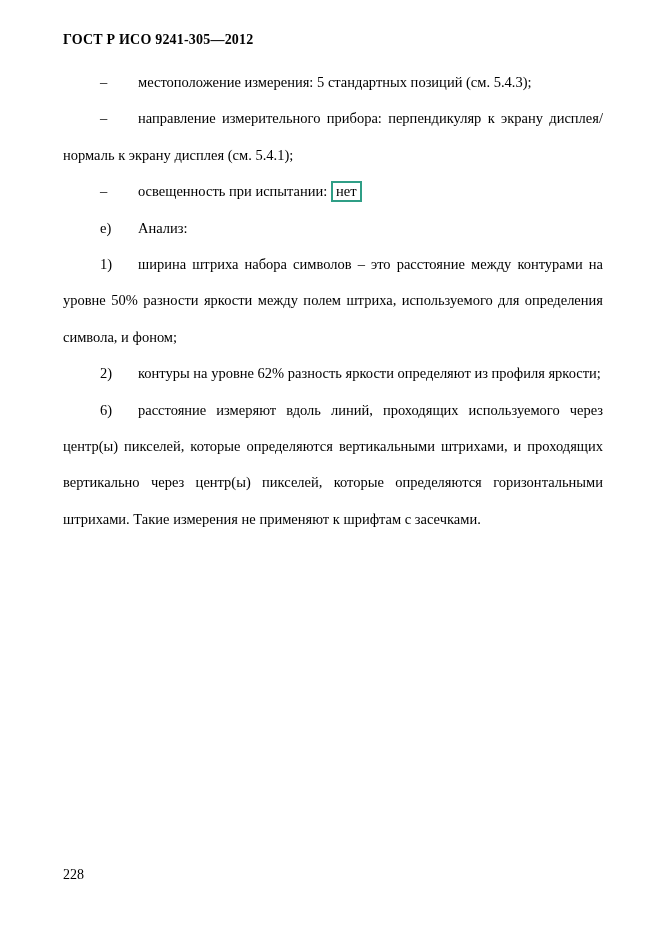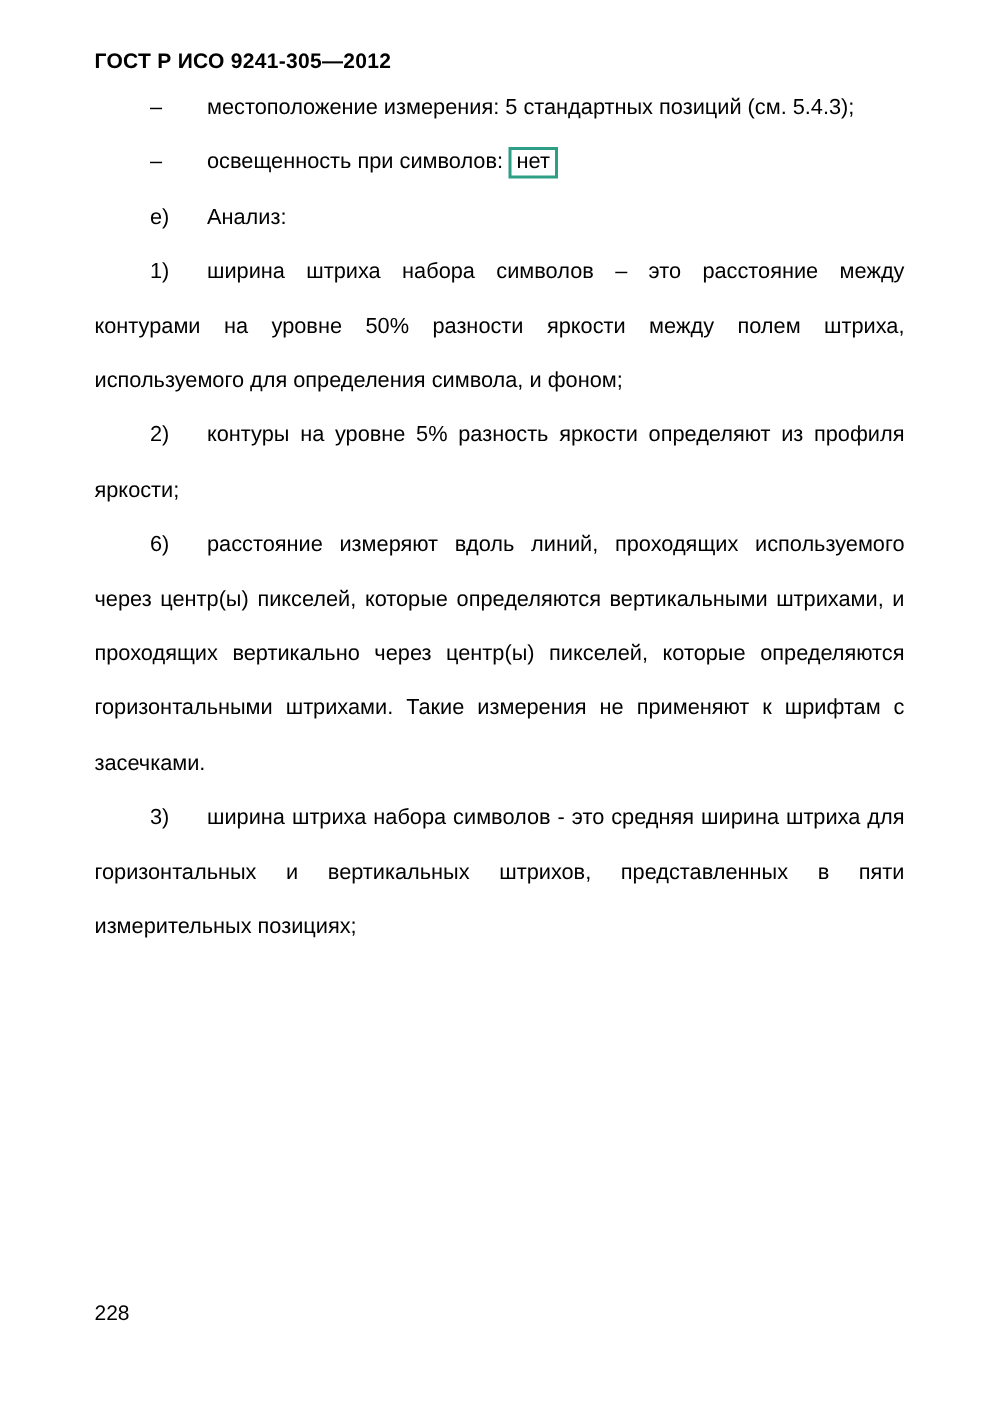--- a/index.html
+++ b/index.html
@@ -6,38 +6,38 @@
     margin: 0;
     padding: 0;
     background: #ffffff;
   }
   .page {
     position: relative;
     width: 661px;
     height: 935px;
     background: #ffffff;
     color: #000000;
-    font-family: Liberation Sans, sans-serif;
+    font-family: Liberation Serif, serif;
     overflow: hidden;
     box-sizing: border-box;
   }
   .doc-header {
     position: absolute;
     left: 63px;
     top: 32px;
     font-size: 14px;
     font-weight: bold;
     letter-spacing: 0.2px;
     white-space: nowrap;
   }
   .doc-body {
     position: absolute;
     left: 63px;
     right: 58px;
-    top: 54px;
+    top: 64px;
   }
   .para {
     margin: 0;
     font-size: 14.5px;
     line-height: 36.4px;
     text-align: justify;
     text-indent: 37px;
   }
   .marker {
     display: inline-block;
@@ -57,30 +57,30 @@
 </style>
 </head>
 <body>
 
 <div class="page">
   <div class="doc-header">ГОСТ Р ИСО 9241-305—2012</div>
 
   <div class="doc-body">
   <p class="para"><span class="marker">–</span><span><span>местоположение измерения: 5 стандартных позиций (см. 5.4.3);</span></span></p>
 
+  <p class="para"><span class="marker">–</span><span><span>направление измерительного прибора: перпендикуляр к экрану дисплея/нормаль к экрану дисплея (см. 5.4.1);</span></span></p>
 
-  <p class="para"><span class="marker">–</span><span><span>освещенность при символов: </span><span class="boxed" style="border-color: rgb(47, 158, 134);">нет</span></span></p>
+  <p class="para"><span class="marker">–</span><span><span>освещенность при испытании: </span><span class="boxed" style="border-color: rgb(47, 158, 134);">нет</span></span></p>
 
 
 
   <p class="para"><span class="marker">е)</span><span><span>Анализ:</span></span></p>
 
   <p class="para"><span class="marker">1)</span><span><span>ширина штриха набора символов – это расстояние между контурами на уровне 50% разности яркости между полем штриха, используемого для определения символа, и фоном;</span></span></p>
 
-  <p class="para"><span class="marker">2)</span><span><span>контуры на уровне 5% разность яркости определяют из профиля яркости;</span></span></p>
+  <p class="para"><span class="marker">2)</span><span><span>контуры на уровне 62% разность яркости определяют из профиля яркости;</span></span></p>
 
   <p class="para"><span class="marker">6)</span><span><span>расстояние измеряют вдоль линий, проходящих используемого через центр(ы) пикселей, которые определяются вертикальными штрихами, и проходящих вертикально через центр(ы) пикселей, которые определяются горизонтальными штрихами. Такие измерения не применяют к шрифтам с засечками.</span></span></p>
 
-  <p class="para"><span class="marker">3)</span><span><span>ширина штриха набора символов - это средняя ширина штриха для горизонтальных и вертикальных штрихов, представленных в пяти измерительных позициях;</span></span></p>
 </div>
 
   <div class="page-number">228</div>
 </div>
 
 </body></html>

